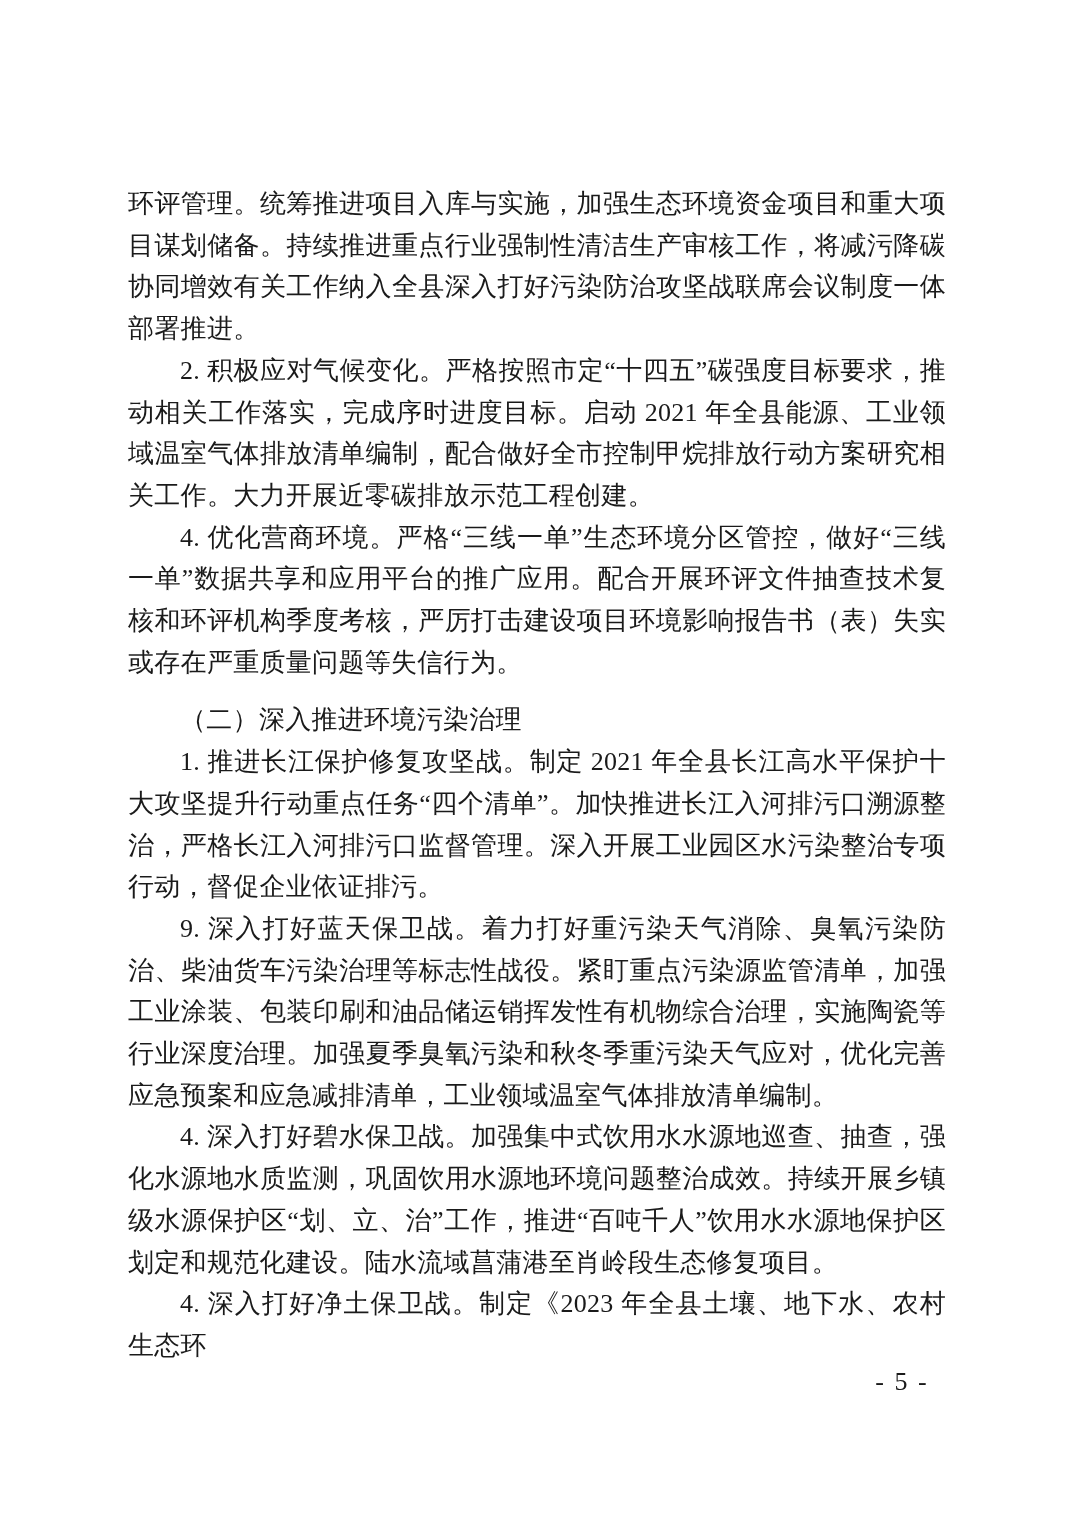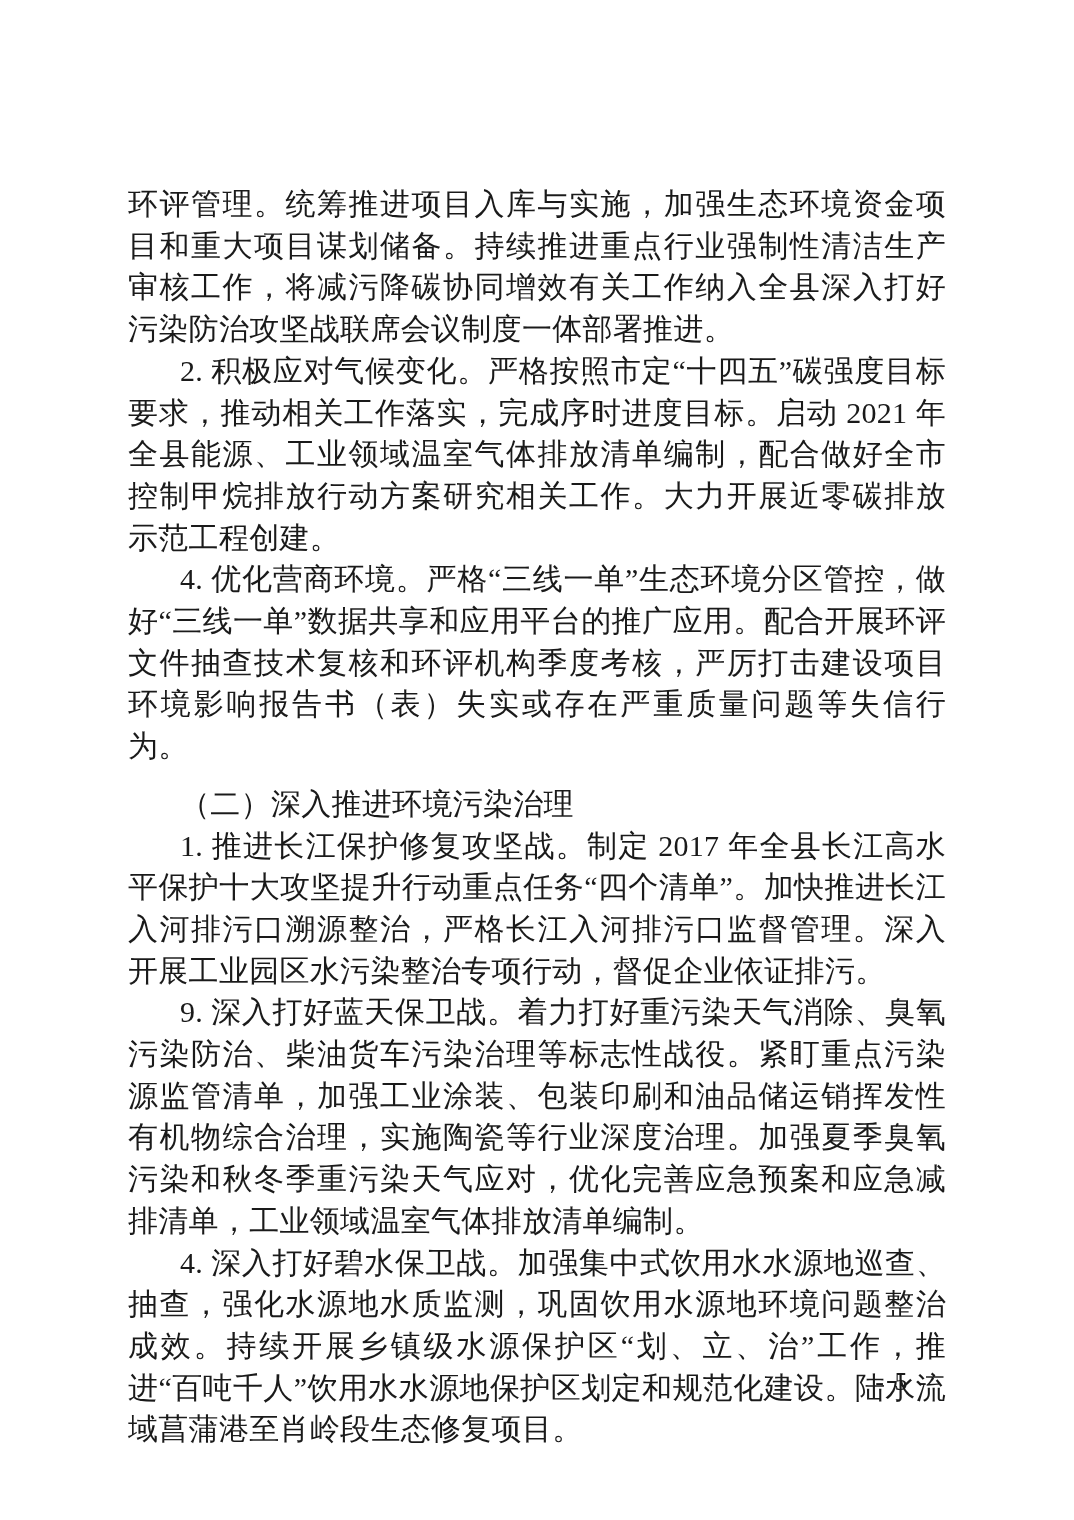--- a/index.html
+++ b/index.html
@@ -14,21 +14,21 @@
     color: #1a1a1a;
     overflow: hidden;
   }
   .doc-body {
     position: absolute;
     left: 128px;
     top: 183px;
     width: 818px;
   }
   .para {
-    font-size: 30px;
+    font-size: 26px;
     line-height: 41.7px;
     text-align: justify;
     text-justify: inter-ideograph;
     letter-spacing: 0.3px;
     word-break: break-all;
   }
   .para.indent {
     text-indent: 52px;
   }
   .para .lead {
@@ -56,22 +56,23 @@
 <div class="doc-body">
 
   <p class="para"><span>环评管理。统筹推进项目入库与实施，加强生态环境资金项目和重大项目谋划储备。持续推进重点行业强制性清洁生产审核工作，将减污降碳协同增效有关工作纳入全县深入打好污染防治攻坚战联席会议制度一体部署推进。</span></p>
 
   <p class="para indent"><b class="lead">2. 积极应对气候变化。</b><span>严格按照市定“十四五”碳强度目标要求，推动相关工作落实，完成序时进度目标。启动 2021 年全县能源、工业领域温室气体排放清单编制，配合做好全市控制甲烷排放行动方案研究相关工作。大力开展近零碳排放示范工程创建。</span></p>
 
   <p class="para indent"><b class="lead">4. 优化营商环境</b><span>。严格“三线一单”生态环境分区管控，做好“三线一单”数据共享和应用平台的推广应用。配合开展环评文件抽查技术复核和环评机构季度考核，严厉打击建设项目环境影响报告书（表）失实或存在严重质量问题等失信行为。</span></p>
 
   <p class="para indent heading"><b class="lead">（二）深入推进环境污染治理</b><span></span></p>
 
-  <p class="para indent"><b class="lead">1. 推进长江保护修复攻坚战。</b><span>制定 2017 年全县长江高水平保护十大攻坚提升行动重点任务“四个清单”。加快推进长江入河排污口溯源整治，严格长江入河排污口监督管理。深入开展工业园区水污染整治专项行动，督促企业依证排污。</span></p>
+  <p class="para indent"><b class="lead">1. 推进长江保护修复攻坚战。</b><span>制定 2021 年全县长江高水平保护十大攻坚提升行动重点任务“四个清单”。加快推进长江入河排污口溯源整治，严格长江入河排污口监督管理。深入开展工业园区水污染整治专项行动，督促企业依证排污。</span></p>
 
   <p class="para indent"><b class="lead">9. 深入打好蓝天保卫战。</b><span>着力打好重污染天气消除、臭氧污染防治、柴油货车污染治理等标志性战役。紧盯重点污染源监管清单，加强工业涂装、包装印刷和油品储运销挥发性有机物综合治理，实施陶瓷等行业深度治理。加强夏季臭氧污染和秋冬季重污染天气应对，优化完善应急预案和应急减排清单，工业领域温室气体排放清单编制。</span></p>
 
   <p class="para indent"><b class="lead">4. 深入打好碧水保卫战。</b><span>加强集中式饮用水水源地巡查、抽查，强化水源地水质监测，巩固饮用水源地环境问题整治成效。持续开展乡镇级水源保护区“划、立、治”工作，推进“百吨千人”饮用水水源地保护区划定和规范化建设。陆水流域菖蒲港至肖岭段生态修复项目。</span></p>
 
+  <p class="para indent"><b class="lead">4. 深入打好净土保卫战。</b><span>制定《2023 年全县土壤、地下水、农村生态环</span></p>
 
 </div>
 
 <div class="page-number">- 5 -</div>
 
 </body></html>

